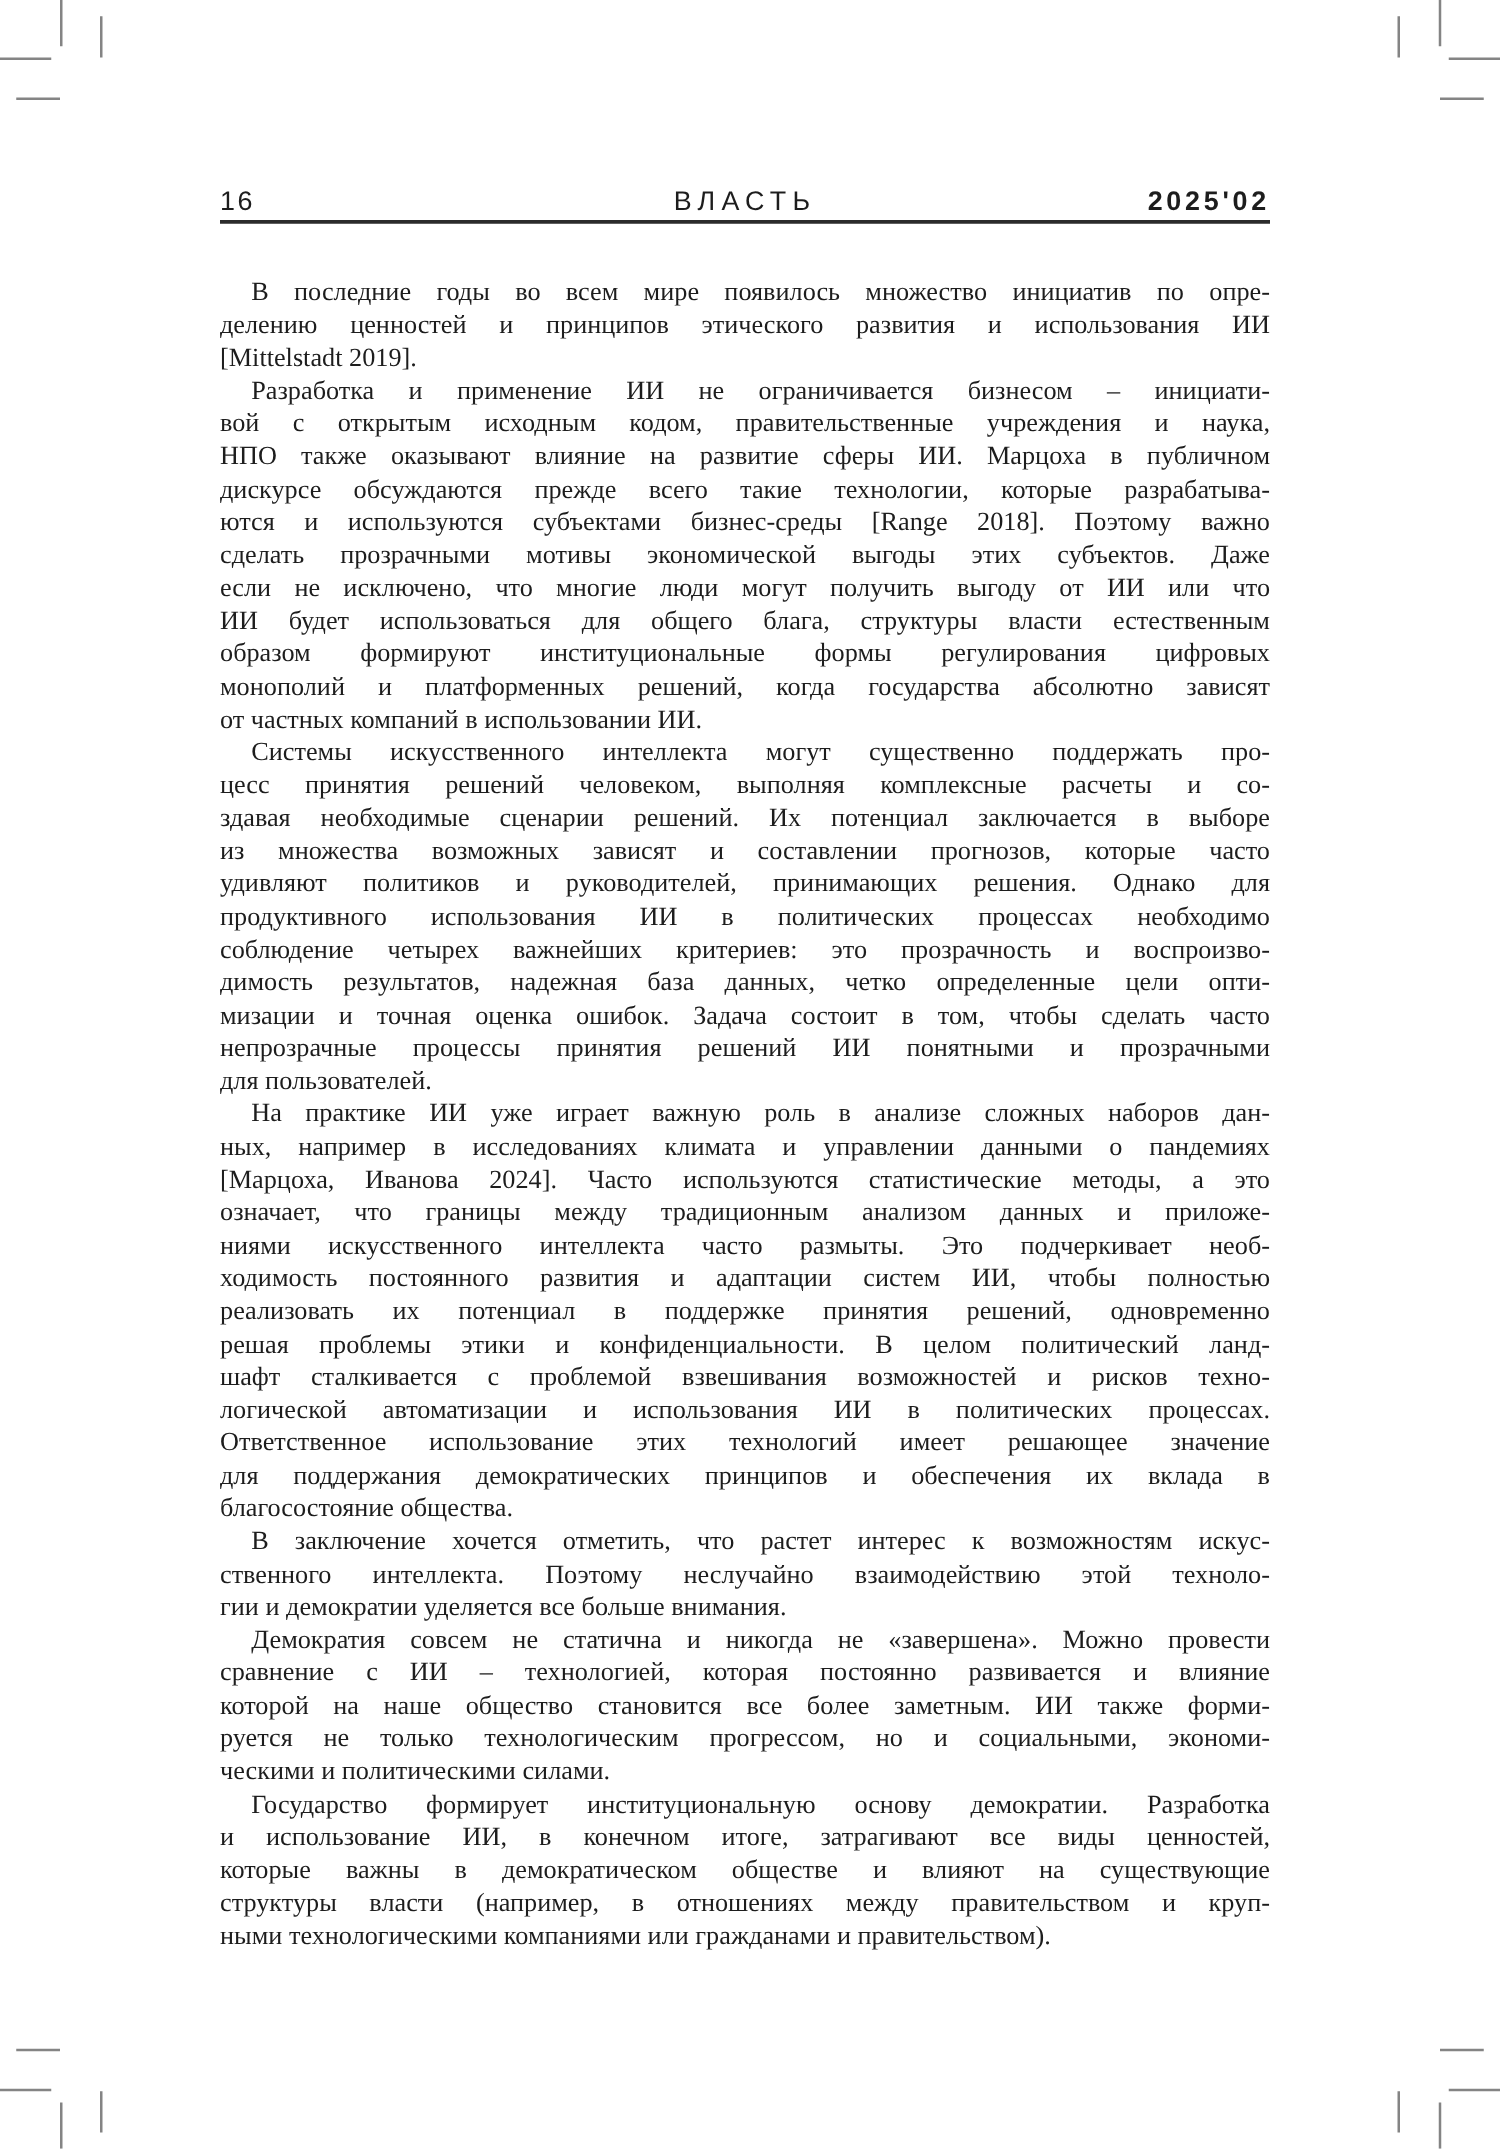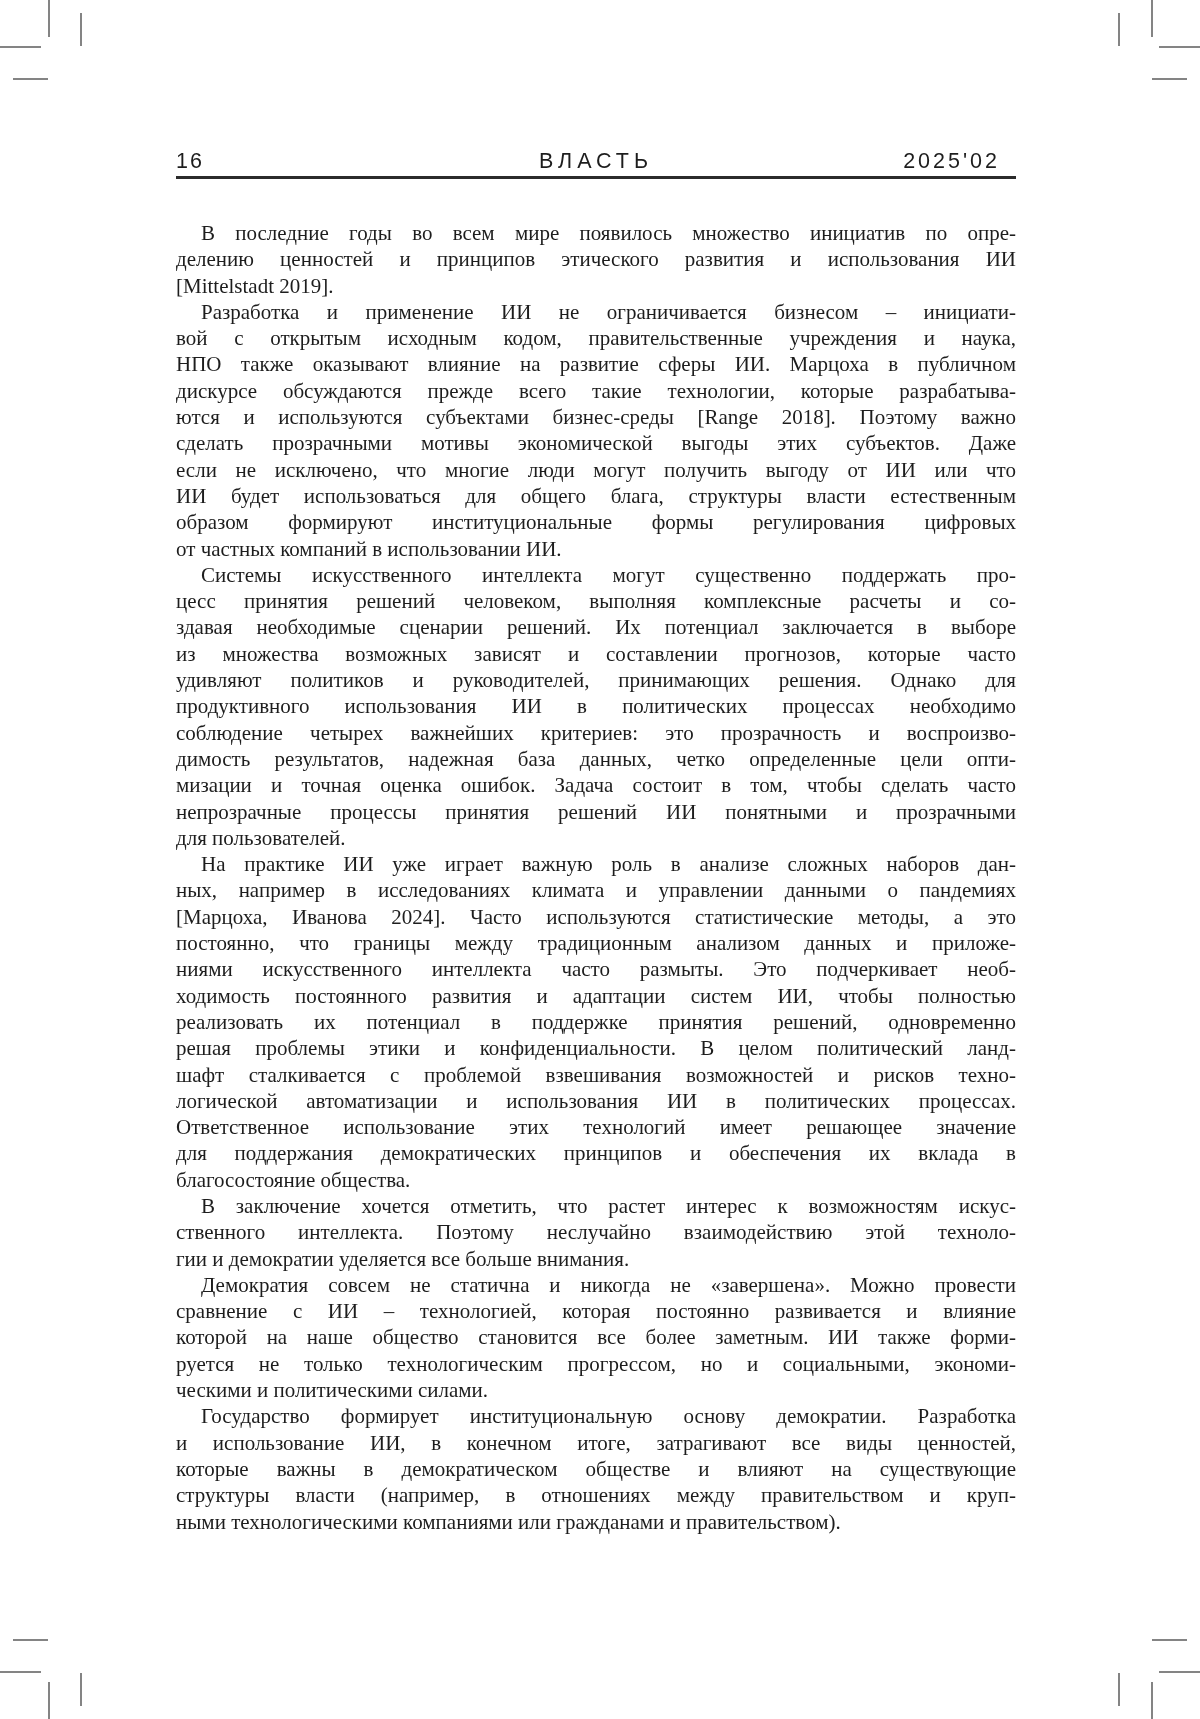--- a/index.html
+++ b/index.html
@@ -22,21 +22,21 @@
   .header {
     position: absolute;
     left: 176px; width: 840px; top: 149px; height: 26px;
     font-family: "Liberation Sans", sans-serif;
     font-size: 21.5px;
     font-weight: 500;
     color: var(--text, #1d1d1d);
   }
   .header .page-num { position: absolute; left: 0; top: 0; letter-spacing: 2px; }
   .header .journal  { position: absolute; left: 50%; top: 0; transform: translateX(-50%); letter-spacing: 5px; }
-  .header .issue    { position: absolute; right: 16px; top: 0; letter-spacing: 3px; }
+  .header .issue    { position: absolute; right: 0; top: 0; letter-spacing: 3px; font-weight: bold; }
 
   .header-rule {
     position: absolute;
     left: 176px; width: 840px; top: 176px; height: 3px;
     background: var(--rule, #2b2b2b);
   }
 
   
   .body-text {
     position: absolute;
@@ -91,40 +91,41 @@
       <div class="para">
         <div class="line first">Разработка и применение ИИ не ограничивается бизнесом – инициати-</div>
         <div class="line">вой с открытым исходным кодом, правительственные учреждения и наука,</div>
         <div class="line">НПО также оказывают влияние на развитие сферы ИИ. Марцоха в публичном</div>
         <div class="line">дискурсе обсуждаются прежде всего такие технологии, которые разрабатыва-</div>
         <div class="line">ются и используются субъектами бизнес-среды [Range 2018]. Поэтому важно</div>
         <div class="line">сделать прозрачными мотивы экономической выгоды этих субъектов. Даже</div>
         <div class="line">если не исключено, что многие люди могут получить выгоду от ИИ или что</div>
         <div class="line">ИИ будет использоваться для общего блага, структуры власти естественным</div>
         <div class="line">образом формируют институциональные формы регулирования цифровых</div>
+        <div class="line">монополий и платформенных решений, когда государства абсолютно зависят</div>
         <div class="line last">от частных компаний в использовании ИИ.</div>
       </div>
       <div class="para">
         <div class="line first">Системы искусственного интеллекта могут существенно поддержать про-</div>
         <div class="line">цесс принятия решений человеком, выполняя комплексные расчеты и со-</div>
         <div class="line">здавая необходимые сценарии решений. Их потенциал заключается в выборе</div>
         <div class="line">из множества возможных зависят и составлении прогнозов, которые часто</div>
         <div class="line">удивляют политиков и руководителей, принимающих решения. Однако для</div>
         <div class="line">продуктивного использования ИИ в политических процессах необходимо</div>
         <div class="line">соблюдение четырех важнейших критериев: это прозрачность и воспроизво-</div>
         <div class="line">димость результатов, надежная база данных, четко определенные цели опти-</div>
         <div class="line">мизации и точная оценка ошибок. Задача состоит в том, чтобы сделать часто</div>
         <div class="line">непрозрачные процессы принятия решений ИИ понятными и прозрачными</div>
         <div class="line last">для пользователей.</div>
       </div>
       <div class="para">
         <div class="line first">На практике ИИ уже играет важную роль в анализе сложных наборов дан-</div>
         <div class="line">ных, например в исследованиях климата и управлении данными о пандемиях</div>
         <div class="line">[Марцоха, Иванова 2024]. Часто используются статистические методы, а это</div>
-        <div class="line">постоянно, что границы между традиционным анализом данных и приложе-</div>
+        <div class="line">означает, что границы между традиционным анализом данных и приложе-</div>
         <div class="line">ниями искусственного интеллекта часто размыты. Это подчеркивает необ-</div>
         <div class="line">ходимость постоянного развития и адаптации систем ИИ, чтобы полностью</div>
         <div class="line">реализовать их потенциал в поддержке принятия решений, одновременно</div>
         <div class="line">решая проблемы этики и конфиденциальности. В целом политический ланд-</div>
         <div class="line">шафт сталкивается с проблемой взвешивания возможностей и рисков техно-</div>
         <div class="line">логической автоматизации и использования ИИ в политических процессах.</div>
         <div class="line">Ответственное использование этих технологий имеет решающее значение</div>
         <div class="line">для поддержания демократических принципов и обеспечения их вклада в</div>
         <div class="line last">благосостояние общества.</div>
       </div>

